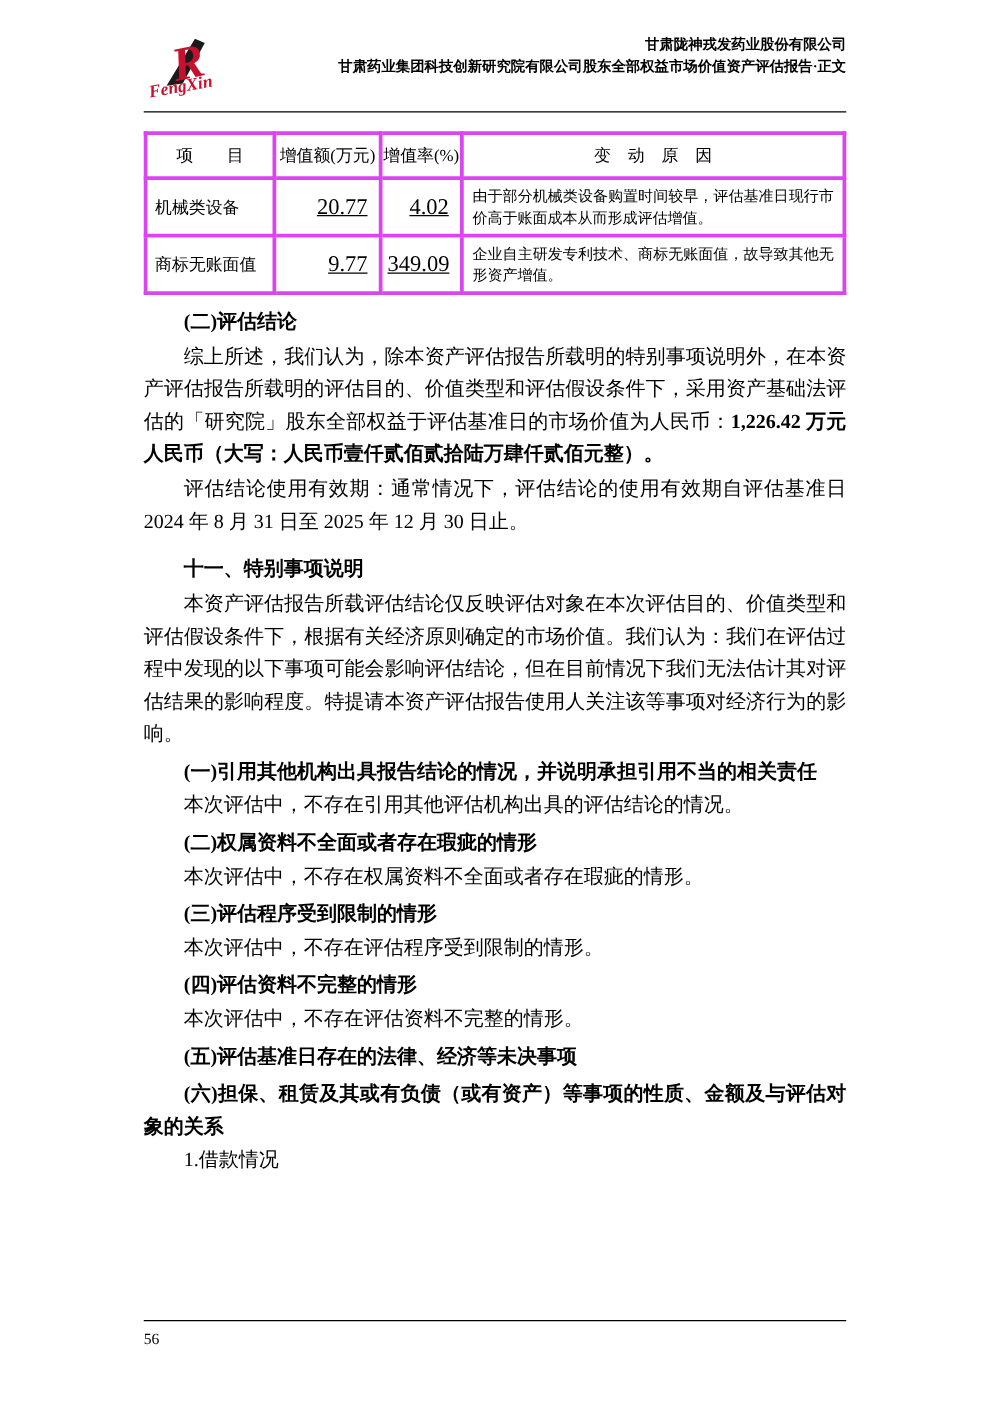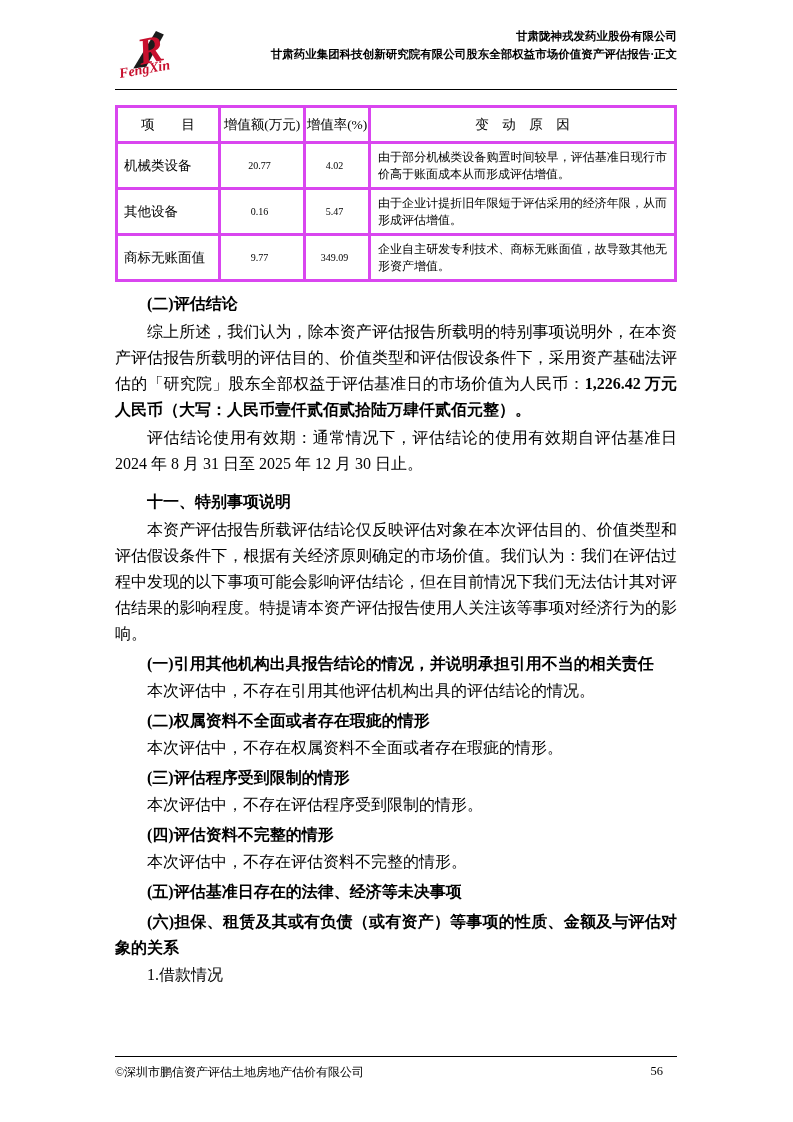--- a/index.html
+++ b/index.html
@@ -18,21 +18,21 @@
   .header { display:flex; justify-content:space-between; align-items:flex-start; }
   .logo { width:78px; height:56px; flex:0 0 auto; margin-top:2px; }
   .header-lines { text-align:right; font-size:11.5px; font-weight:bold; line-height:18px; padding-top:3px; }
   .header-divider { border-bottom:1.5px solid #000; margin-top:7px; }
 
   
   table.val { width:100%; border-collapse:collapse; margin-top:15px; table-layout:fixed; }
   table.val th, table.val td { border:3px solid #d946ef; vertical-align:middle; }
   table.val th { font-weight:normal; font-size:13.5px; height:36px; text-align:center; }
   td.cell-item   { font-size:13.5px; padding:9px 6px; }
-  td.cell-num    { font-size:10px; text-align:center; padding:9px 9px 9px 4px; }
+  td.cell-num    { font-size:18px; text-align:right; padding:9px 9px 9px 4px;text-decoration:underline; }
   td.cell-reason { font-size:12px; line-height:16.5px; padding:5px 7px; text-align:justify; }
 
   
   .content { font-size:16px; line-height:26px; }
   .sec-h  { font-weight:bold; text-indent:2em; margin-top:9px; }
   .main-h { font-weight:bold; text-indent:2em; margin-top:12px; }
   .para   { text-indent:2em; text-align:justify; margin-top:2px; }
   .item-h { font-weight:bold; text-indent:2em; text-align:justify; margin-top:4px; }
   .item-t { text-indent:2em; text-align:justify; margin-top:1px; }
   .bold   { font-weight:bold; }
@@ -82,26 +82,20 @@
       <th>增值率(%)</th>
       <th>变　动　原　因</th>
     </tr>
     <tr>
       <td class="cell-item">机械类设备</td>
       <td class="cell-num">20.77</td>
       <td class="cell-num">4.02</td>
       <td class="cell-reason">由于部分机械类设备购置时间较早，评估基准日现行市价高于账面成本从而形成评估增值。</td>
     </tr>
     <tr>
-      <td class="cell-item">其他设备</td>
-      <td class="cell-num">0.16</td>
-      <td class="cell-num">5.47</td>
-      <td class="cell-reason">由于企业计提折旧年限短于评估采用的经济年限，从而形成评估增值。</td>
-    </tr>
-    <tr>
       <td class="cell-item">商标无账面值</td>
       <td class="cell-num">9.77</td>
       <td class="cell-num">349.09</td>
       <td class="cell-reason">企业自主研发专利技术、商标无账面值，故导致其他无形资产增值。</td>
     </tr>
   </tbody>
     </table>
 
   <div class="content">
 
@@ -128,17 +122,16 @@
     <p class="item-t">本次评估中，不存在评估资料不完整的情形。</p>
 
     <div class="item-h">(五)评估基准日存在的法律、经济等未决事项</div>
 
     <div class="item-h">(六)担保、租赁及其或有负债（或有资产）等事项的性质、金额及与评估对象的关系</div>
     <p class="item-t">1.借款情况</p>
 
   </div>
 
   <div class="footer">
-    <div>©深圳市鹏信资产评估土地房地产估价有限公司</div>
     <div class="page-number">56</div>
   </div>
 
 </div>
 
 </body></html>

